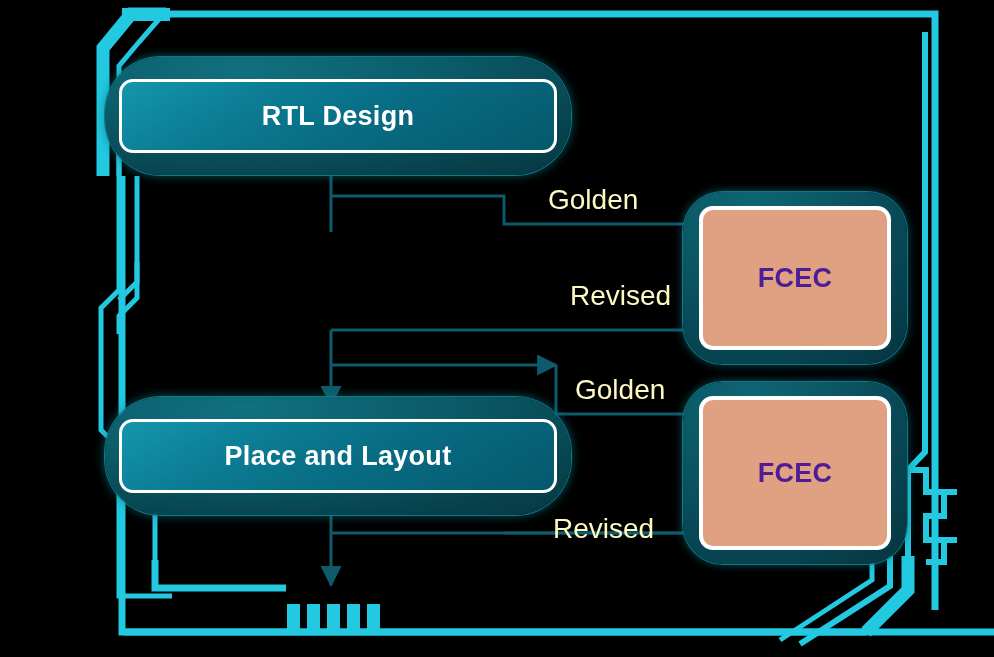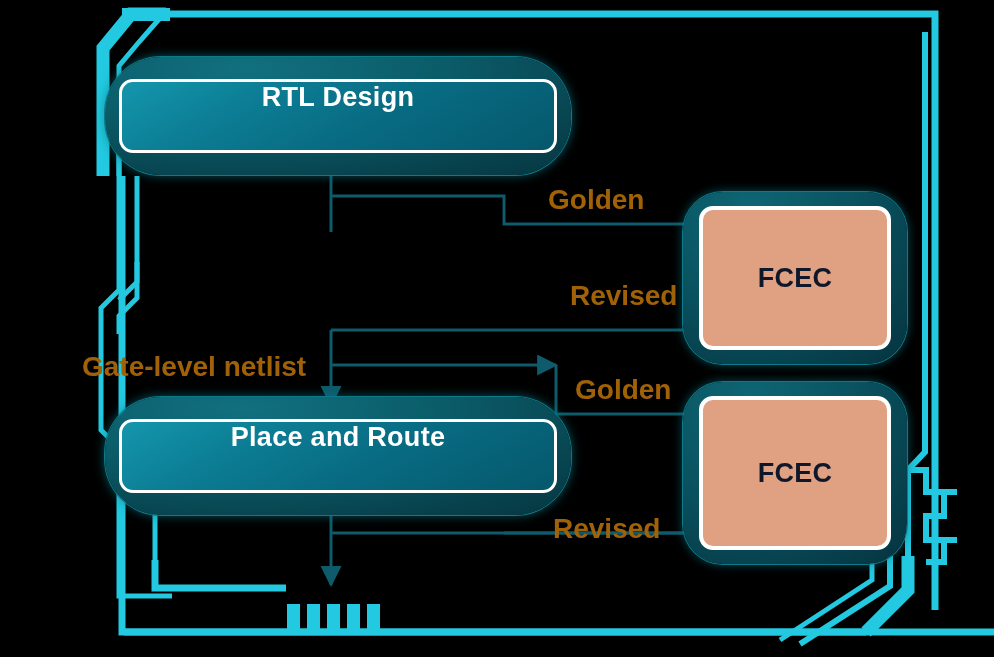--- a/index.html
+++ b/index.html
@@ -20,21 +20,21 @@
     border-radius:56px;
     background:radial-gradient(120% 140% at 30% 10%, #11707f 0%, #0b5c69 35%, #07414c 70%, #04303a 100%);
     box-shadow:0 0 0 1px #0c7a88, 0 0 10px 2px rgba(10,120,135,.55);
   }
   .proc-inner{
     position:absolute;
     left:14px; right:14px; top:22px; bottom:22px;
     border:3px solid #ffffff;
     border-radius:14px;
     background:linear-gradient(150deg,#1496ad 0%,#0c7e95 28%,#086b82 58%,#05586c 100%);
-    display:flex;justify-content:center;
+    display:flex;align-items:center;justify-content:center;
   }
   .proc-label{
     color:#ffffff;
     font-size:27px;
     font-weight:bold;
     letter-spacing:.3px;
     white-space:nowrap;
   }
 
   
@@ -46,29 +46,29 @@
   }
   .fcec-inner{
     position:absolute;
     left:16px;right:16px;top:14px;bottom:14px;
     border:4px solid #ffffff;
     border-radius:14px;
     background:#e0a183;
     display:flex;align-items:center;justify-content:center;
   }
   .fcec-label{
-    color:#0f172a;font-size:27px;font-weight:bold;letter-spacing:.3px;
+    color:#4c1d95;font-size:27px;font-weight:bold;letter-spacing:.3px;
   }
 
   
   .wire-label{
     position:absolute;
-    color:#a16207;
+    color:#fef9c3;
     font-size:28px;
-    font-weight:bold;
+    font-weight:normal;
     white-space:nowrap;
     line-height:1;
   }
 </style>
 </head>
 <body>
 
 <div id="stage">
 
   <svg id="circuit" viewBox="0 0 994 657" preserveAspectRatio="none">
@@ -142,40 +142,39 @@
 
   <div class="proc-outer" style="left:105px;top:57px;width:466px;height:118px;">
     <div class="proc-inner">
       <span class="proc-label">RTL Design</span>
     </div>
   </div>
 
 
   <div class="proc-outer" style="left:105px;top:397px;width:466px;height:118px;">
     <div class="proc-inner">
-      <span class="proc-label">Place and Route</span>
+      <span class="proc-label">Place and Layout</span>
     </div>
   </div>
 
   <div class="fcec-outer" style="left:683px;top:192px;width:224px;height:172px;">
     <div class="fcec-inner">
       <span class="fcec-label">FCEC</span>
     </div>
   </div>
 
   <div class="fcec-outer" style="left:683px;top:382px;width:224px;height:182px;">
     <div class="fcec-inner">
       <span class="fcec-label">FCEC</span>
     </div>
   </div>
 
   <div class="wire-label" style="left:548px;top:186px;">Golden</div>
 
   <div class="wire-label" style="left:570px;top:282px;">Revised</div>
 
-  <div class="wire-label" style="left:82px;top:353px;">Gate-level netlist</div>
 
   <div class="wire-label" style="left:575px;top:376px;">Golden</div>
 
 
   <div class="wire-label" style="left:553px;top:515px;">Revised</div>
 
 </div>
 
 </body></html>

